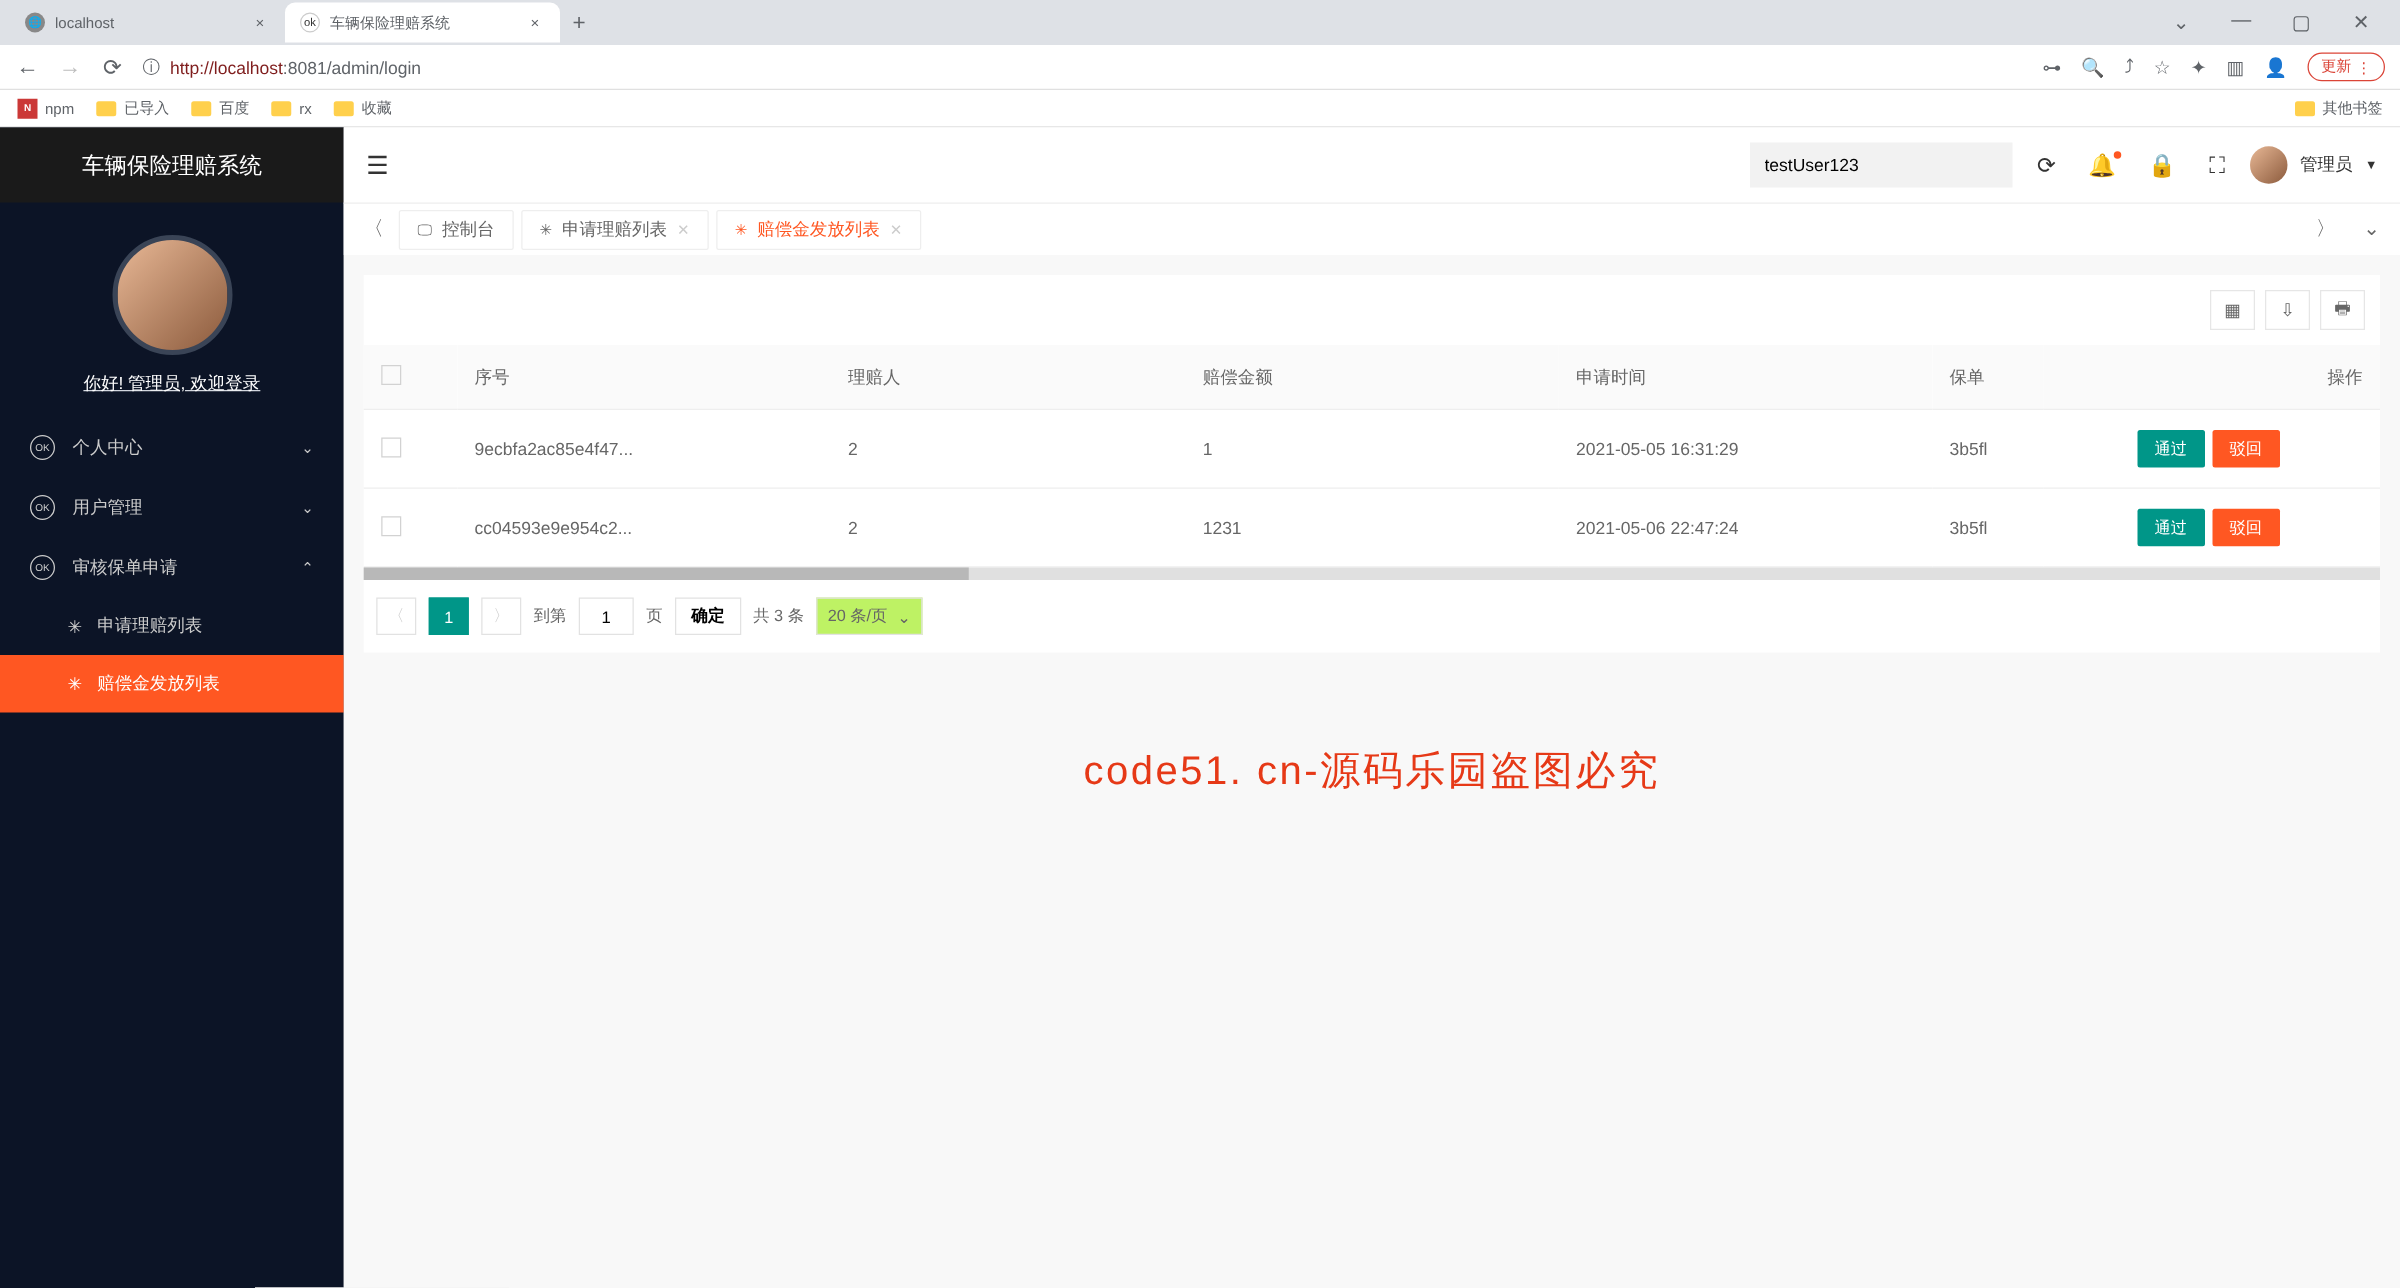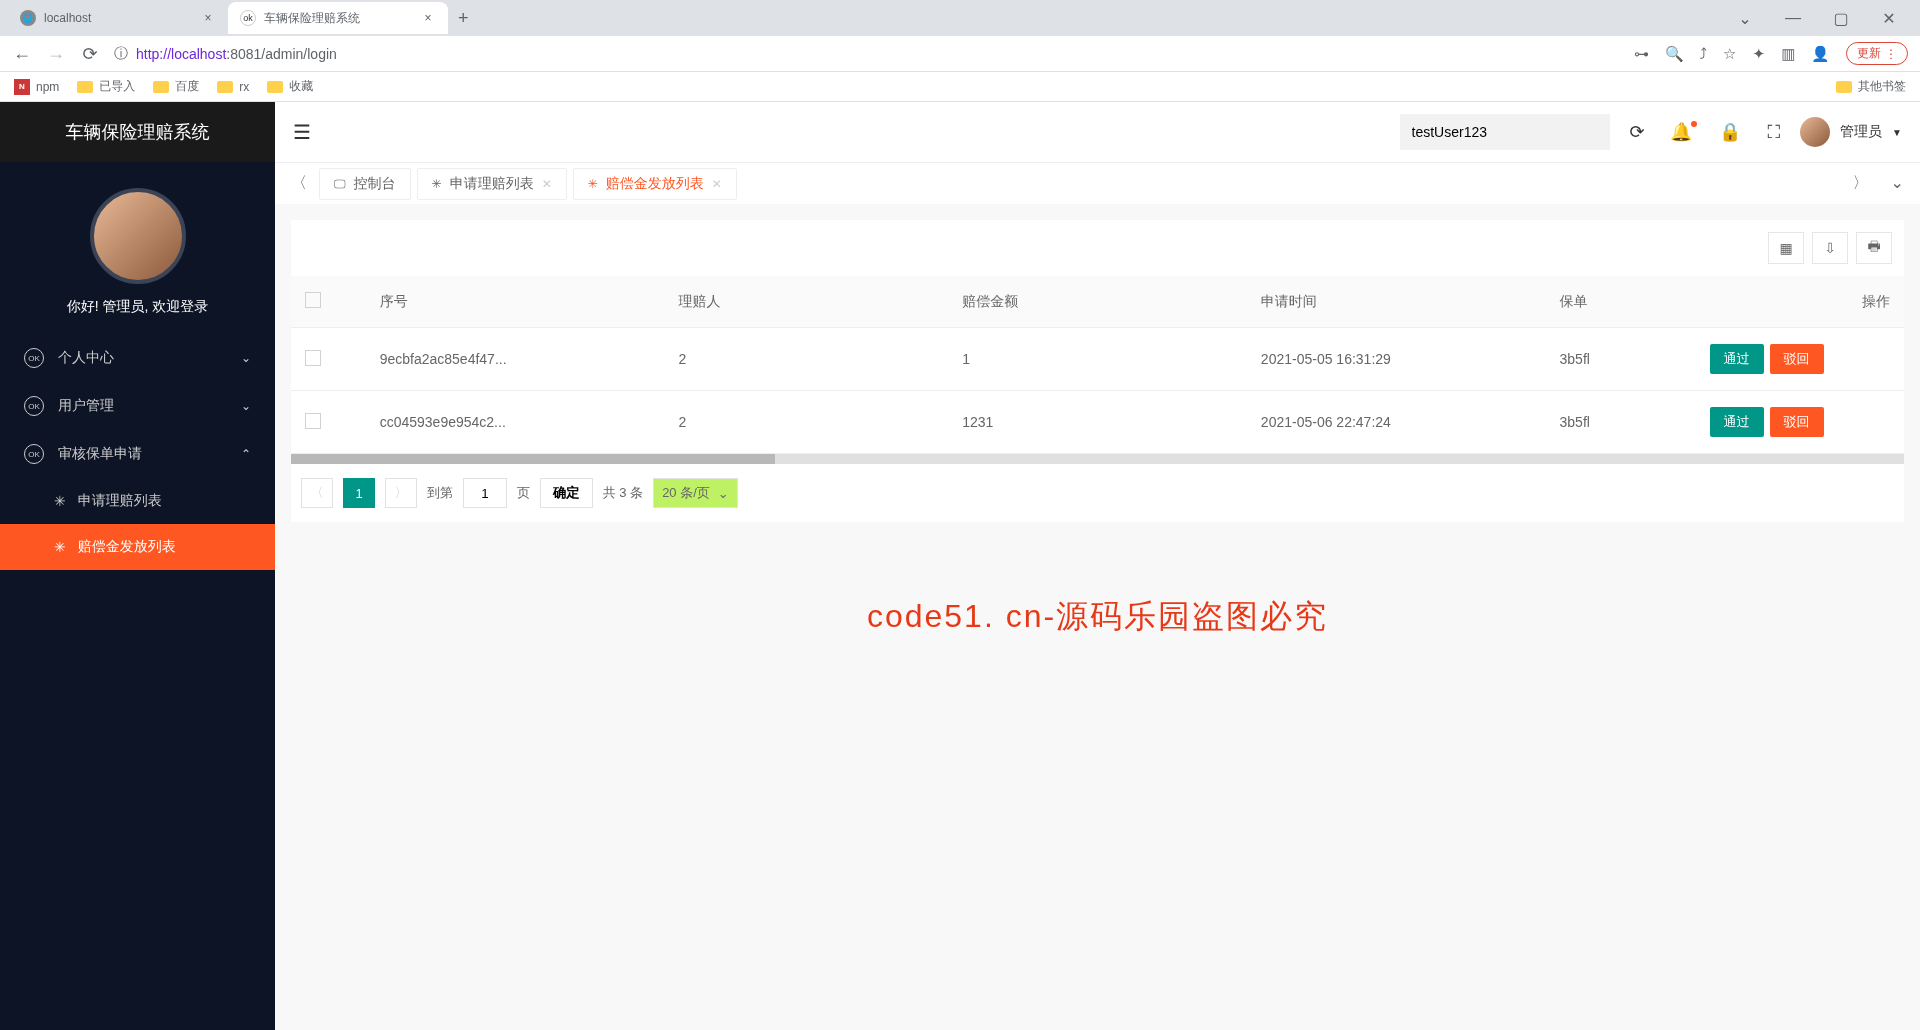--- a/index.html
+++ b/index.html
@@ -14,37 +14,37 @@
 .tab-close { margin-left: auto; cursor: pointer; width: 16px; text-align: center; }
 .new-tab { padding: 0 10px; font-size: 18px; color: #5f6368; cursor: pointer; }
 .window-controls { margin-left: auto; display: flex; gap: 18px; padding-right: 8px; font-size: 16px; color: #5f6368; }
 .window-controls span { cursor: pointer; width: 30px; text-align: center; }
 
 .addr-bar { display: flex; align-items: center; gap: 14px; height: 36px; padding: 0 12px; background: #fff; border-bottom: 1px solid #e0e0e0; }
 .nav-arrow { color: #5f6368; font-size: 18px; cursor: pointer; width: 20px; text-align: center; }
 .nav-arrow.disabled { color: #bdbdbd; }
 .url-box { flex: 1; display: flex; align-items: center; gap: 8px; font-size: 14px; }
 .url-box .proto { color: #5f6368; }
-.url-box .host { color: #6d28d9; }
+.url-box .host { color: #7f1d1d; }
 .url-box .path { color: #5f6368; }
 .addr-icons { display: flex; align-items: center; gap: 16px; color: #5f6368; font-size: 15px; }
 .addr-icons span { cursor: pointer; }
 .update-btn { border: 1px solid #db4437; color: #db4437; border-radius: 14px; padding: 2px 10px; font-size: 12px; display: flex; align-items: center; gap: 4px; }
 
 .bookmark-bar { display: flex; align-items: center; gap: 18px; height: 30px; padding: 0 14px; background: #fff; border-bottom: 1px solid #e0e0e0; font-size: 12px; color: #5f6368; }
 .bm-item { display: flex; align-items: center; gap: 6px; cursor: pointer; }
 .bm-folder { width: 16px; height: 12px; background: #ffd04c; border-radius: 2px; }
 .bm-npm { width: 16px; height: 16px; background: #cb3837; color: #fff; display: flex; align-items: center; justify-content: center; font-size: 8px; font-weight: bold; }
 .bm-other { margin-left: auto; }
 
 
 .app { display: flex; height: calc(100vh - 102px); }
 .sidebar { width: 275px; background: #0c1426; color: #d2d6de; display: flex; flex-direction: column; }
 .logo { height: 60px; background: #1a1a1a; color: #fff; display: flex; align-items: center; justify-content: center; font-size: 18px; font-weight: 500; }
-.avatar-block { padding: 26px 0 18px; text-align: center; }
+.avatar-block { padding: 26px 0 18px; text-align: center; text-decoration: underline; }
 .avatar-big { width: 96px; height: 96px; border-radius: 50%; background: linear-gradient(135deg,#e8b896,#8b5a3c); border: 4px solid #3a4456; margin: 0 auto 14px; }
 .greeting { color: #fff; font-size: 14px; }
 
 .menu-item { display: flex; align-items: center; padding: 14px 24px; cursor: pointer; color: #ccc; }
 .menu-icon { width: 20px; height: 20px; border: 1.5px solid #ccc; border-radius: 50%; display: flex; align-items: center; justify-content: center; font-size: 8px; margin-right: 14px; }
 .menu-arrow { margin-left: auto; font-size: 12px; }
 .submenu-item { display: flex; align-items: center; padding: 14px 24px 14px 54px; cursor: pointer; color: #ccc; }
 .submenu-item.active { background: #ff5722; color: #fff; }
 .sub-icon { margin-right: 12px; font-size: 14px; }
 

